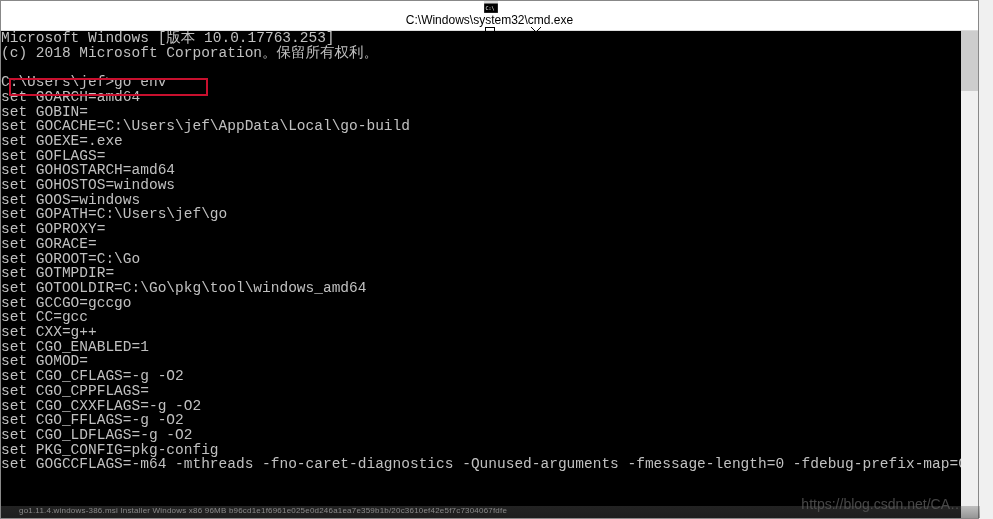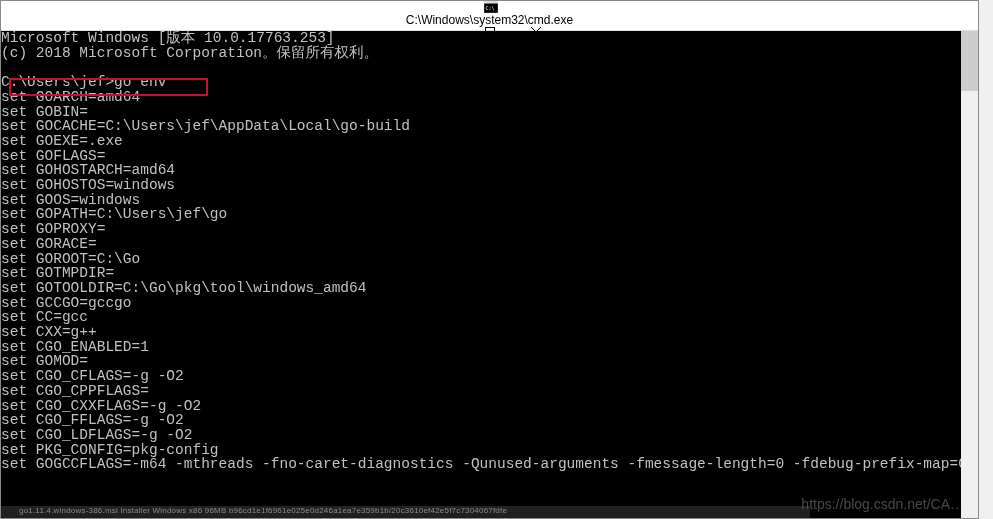--- a/index.html
+++ b/index.html
@@ -106,21 +106,21 @@
       font-size: 14px;
       color: rgba(200, 200, 200, 0.35);
       font-family: Arial, sans-serif;
       pointer-events: none;
       margin-top: 15px;
     }
     .footer-bar {
       position: absolute;
       bottom: 0;
       left: 0;
-      width: 809px;
+      width: 979px;
       height: 12px;
       background: linear-gradient(to bottom, rgba(100,100,100,0.35), rgba(60,60,60,0.5));
       font-size: 8px;
       color: rgba(220,220,220,0.55);
       font-family: "Segoe UI", Tahoma, sans-serif;
       overflow: hidden;
       white-space: nowrap;
       letter-spacing: 0.2px;
       padding-left: 18px;
     }

